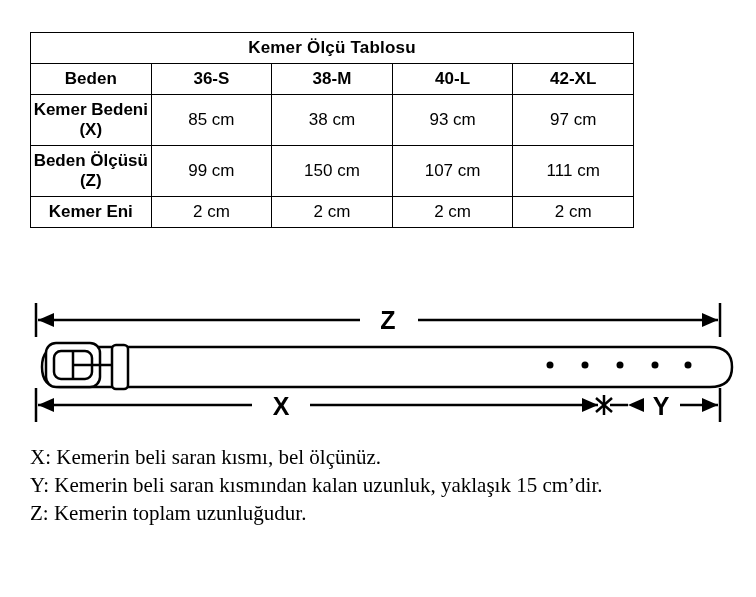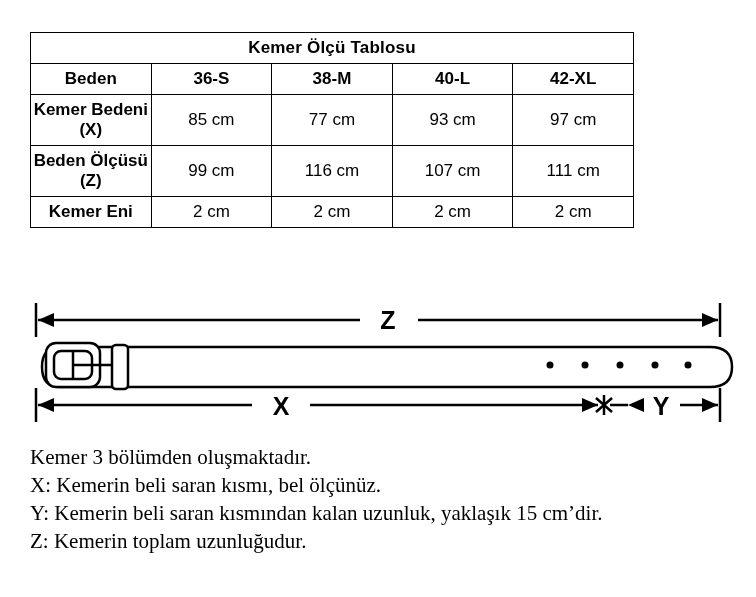--- a/index.html
+++ b/index.html
@@ -92,28 +92,28 @@
       <tr>
         <td class="row-head" style="width:215px;text-align:center;">Beden</td>
         <td class="col-head" style="width:98px;margin-top:40px;">36-S</td>
         <td class="col-head" style="width:98px;">38-M</td>
         <td class="col-head" style="width:96px;margin-left:25px;">40-L</td>
         <td class="col-head" style="width:97px;">42-XL</td>
       </tr>
       <tr>
         <td class="row-head">Kemer Bedeni (X)</td>
         <td class="val">85 cm</td>
-        <td class="val">77 cm</td>
+        <td class="val">38 cm</td>
         <td class="val">93 cm</td>
         <td class="val">97 cm</td>
       </tr>
       <tr>
         <td class="row-head">Beden Ölçüsü (Z)</td>
         <td class="val">99 cm</td>
-        <td class="val">116 cm</td>
+        <td class="val">150 cm</td>
         <td class="val">107 cm</td>
         <td class="val">111 cm</td>
       </tr>
       <tr>
         <td class="row-head">Kemer Eni</td>
         <td class="val">2 cm</td>
         <td class="val">2 cm</td>
         <td class="val">2 cm</td>
         <td class="val">2 cm</td>
       </tr>
@@ -173,17 +173,16 @@
       <line x1="592" y1="103" x2="576" y2="117"></line>
     </g>
 
     <text x="368" y="34" text-anchor="middle" font-family="Liberation Sans, sans-serif" font-size="25" font-weight="bold" fill="#000">Z</text>
     <text x="261" y="120" text-anchor="middle" font-family="Liberation Sans, sans-serif" font-size="25" font-weight="bold" fill="#000">X</text>
     <text x="641" y="120" text-anchor="middle" font-family="Liberation Sans, sans-serif" font-size="25" font-weight="bold" fill="#000">Y</text>
   </svg>
 </div>
 
 <div class="notes">
-  <div>Kemer 3 bölümden oluşmaktadır.</div>
   <div>X: Kemerin beli saran kısmı, bel ölçünüz.</div>
   <div>Y: Kemerin beli saran kısmından kalan uzunluk, yaklaşık 15 cm’dir.</div>
   <div>Z: Kemerin toplam uzunluğudur.</div>
 </div>
 
 </body></html>

